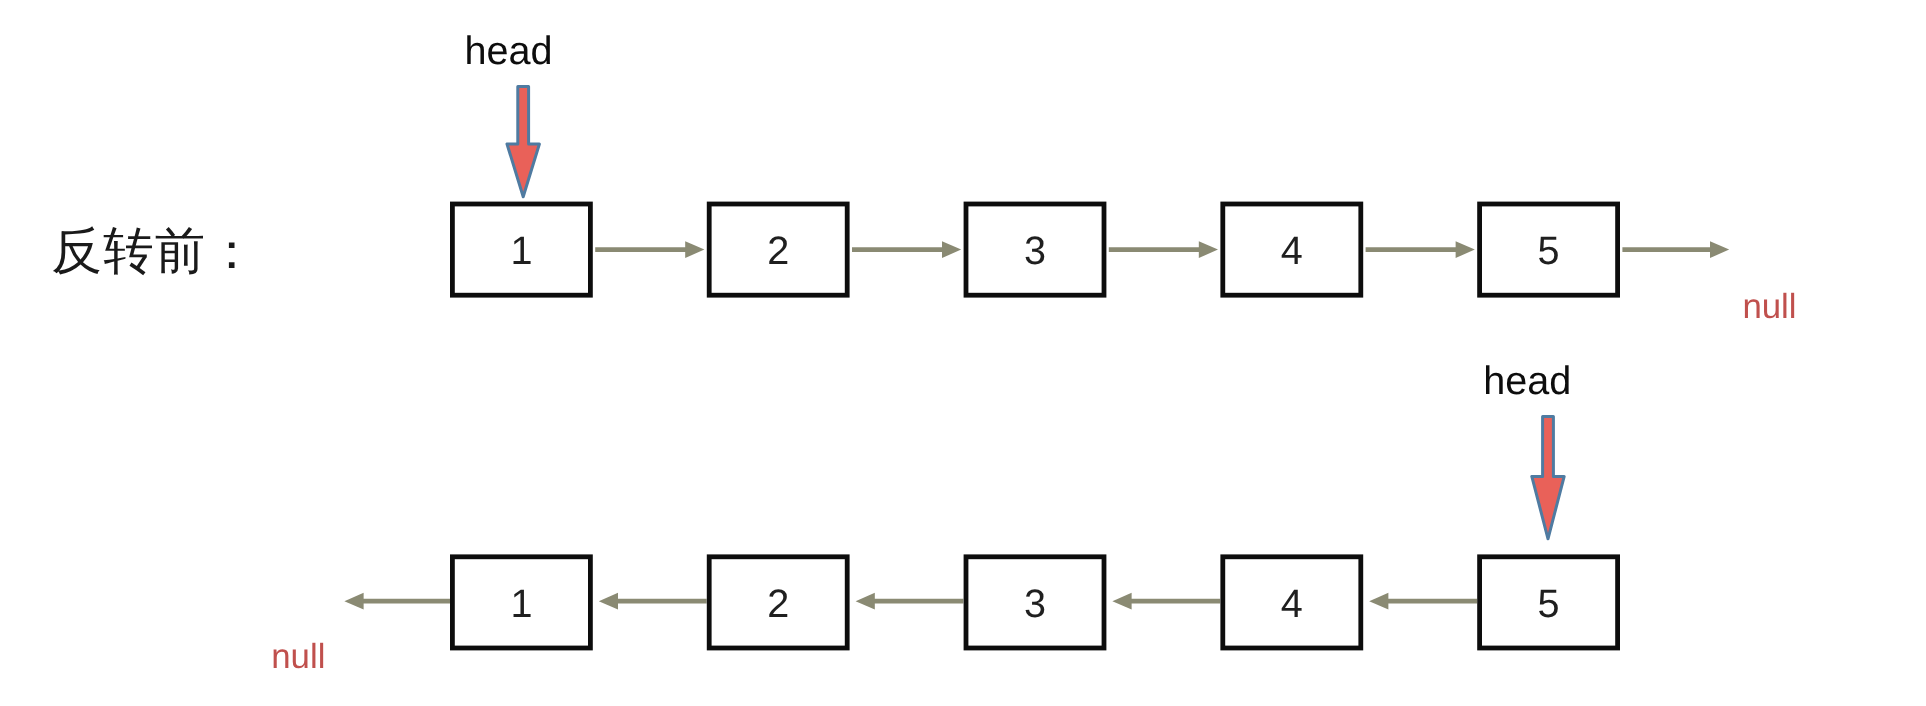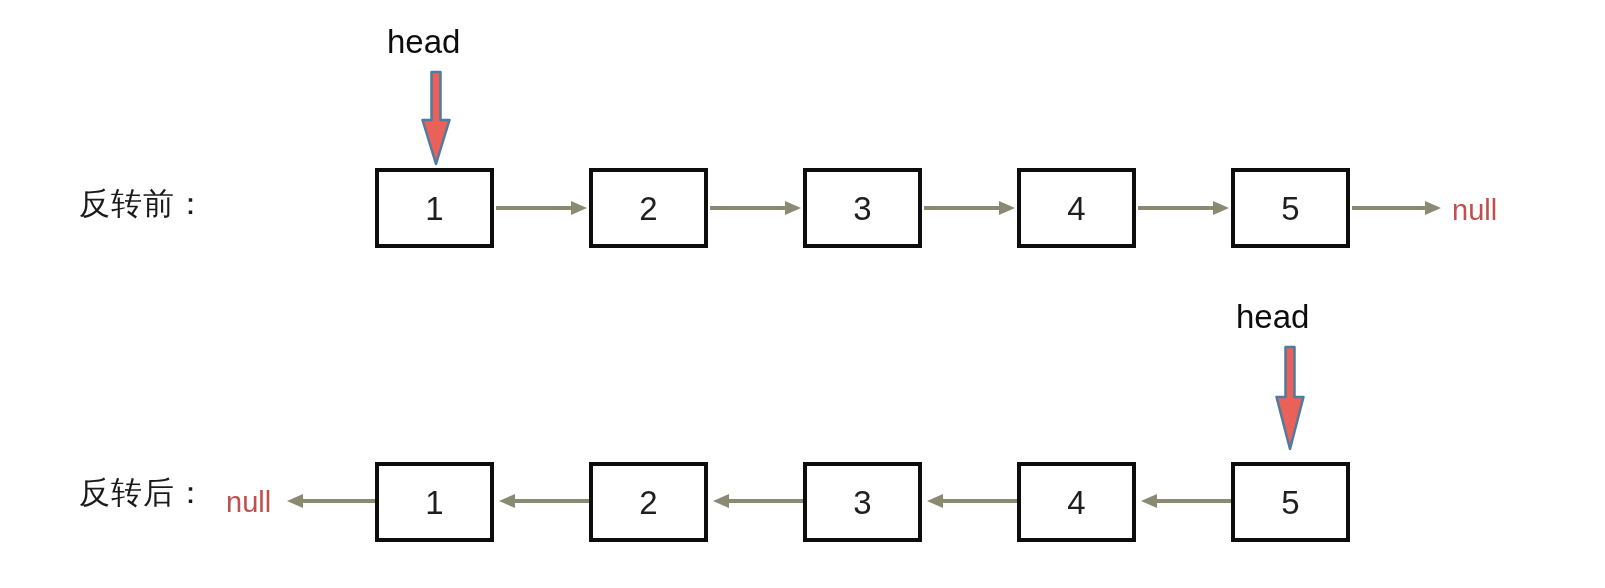--- a/index.html
+++ b/index.html
@@ -11,38 +11,38 @@
   .canvas {
     position: relative;
     width: 1605px;
     height: 588px;
     background: var(--bg, #ffffff);
     overflow: hidden;
   }
   .abs { position: absolute; }
 
   .row-label {
-    font-size: 31px;
+    font-size: 42px;
     color: var(--label-text, #1a1a1a);
     letter-spacing: 1px;
     white-space: nowrap;
     line-height: 1;
-    margin-left: 36px;
   }
   .head-label {
     font-size: 33px;
     color: var(--head-text, #0d0d0d);
     line-height: 1;
     white-space: nowrap;
   }
   .null-label {
     font-size: 29px;
     color: var(--null-text, #c0504d);
     line-height: 1;
     white-space: nowrap;
+    margin-top: 46px;
   }
   .node-box {
     width: 111px;
     height: 72px;
     border: 4px solid var(--box-border, #0d0d0d);
     background: #ffffff;
     display: flex;
     align-items: center;
     justify-content: center;
   }
@@ -141,21 +141,20 @@
   </div>
   <div class="abs node-box" style="left:1017px; top:168px;">
     <span class="node-value">4</span>
   </div>
   <div class="abs node-box" style="left:1231px; top:168px;">
     <span class="node-value">5</span>
   </div>
 
   <div class="abs null-label" style="left:1452px; top:196px;">null</div>
 
-  <div class="abs row-label" style="left:43px; top:477px;">反转后：</div>
 
   <div class="abs head-label" style="left:1236px; top:300px;">head</div>
 
   <div class="abs null-label" style="left:226px; top:488px;">null</div>
 
   <div class="abs node-box" style="left:375px; top:462px;">
     <span class="node-value">1</span>
   </div>
   <div class="abs node-box" style="left:589px; top:462px;">
     <span class="node-value">2</span>

